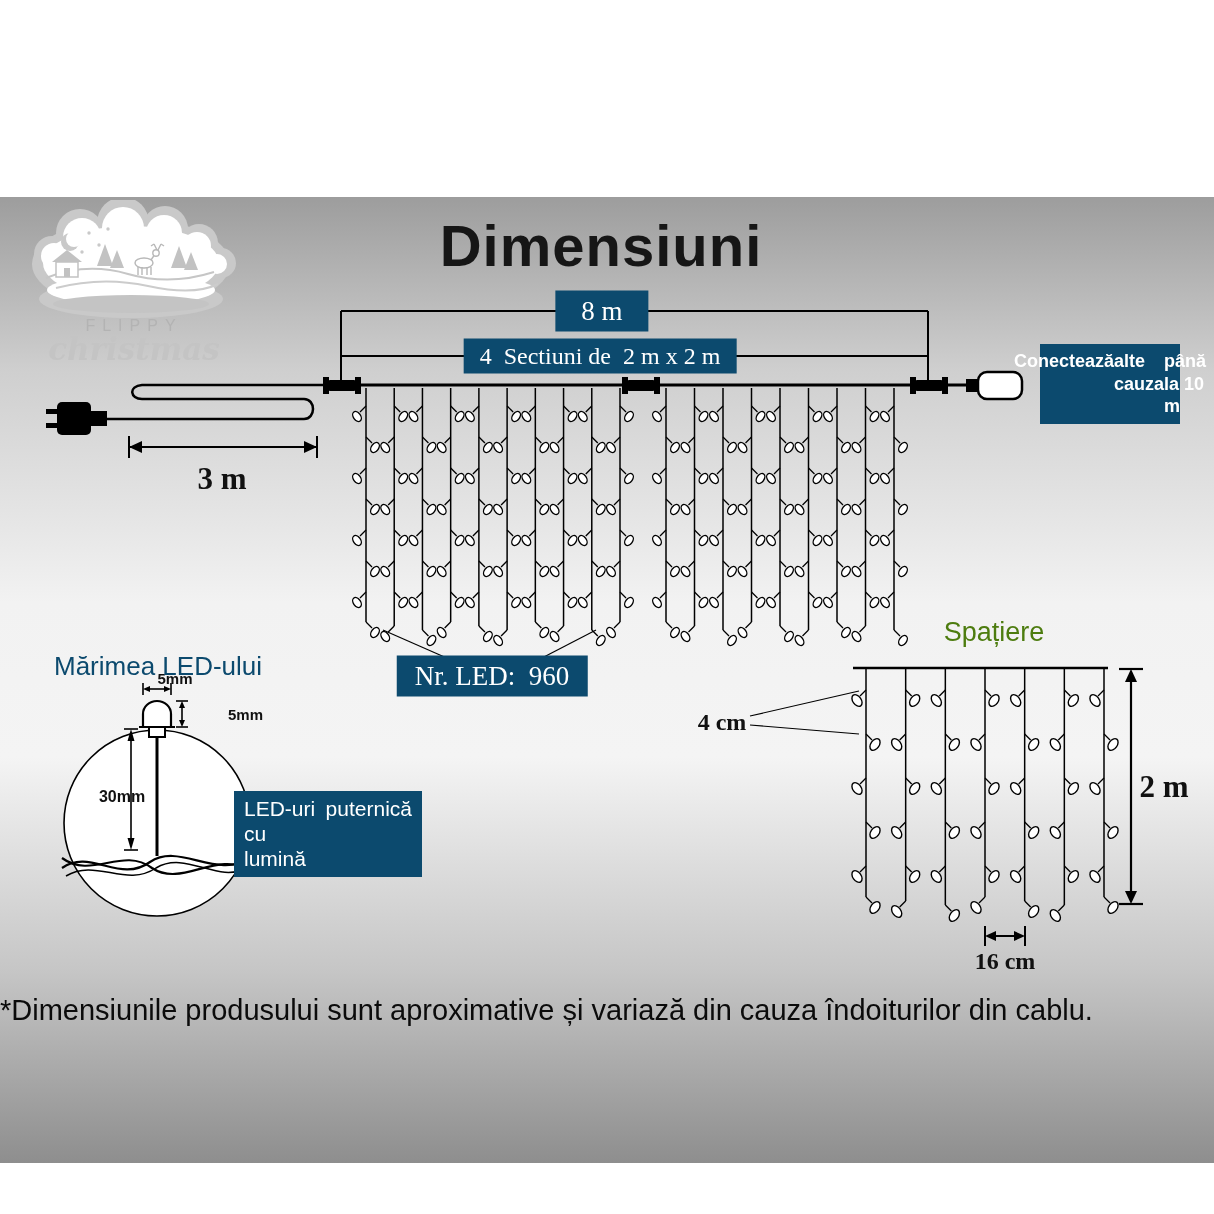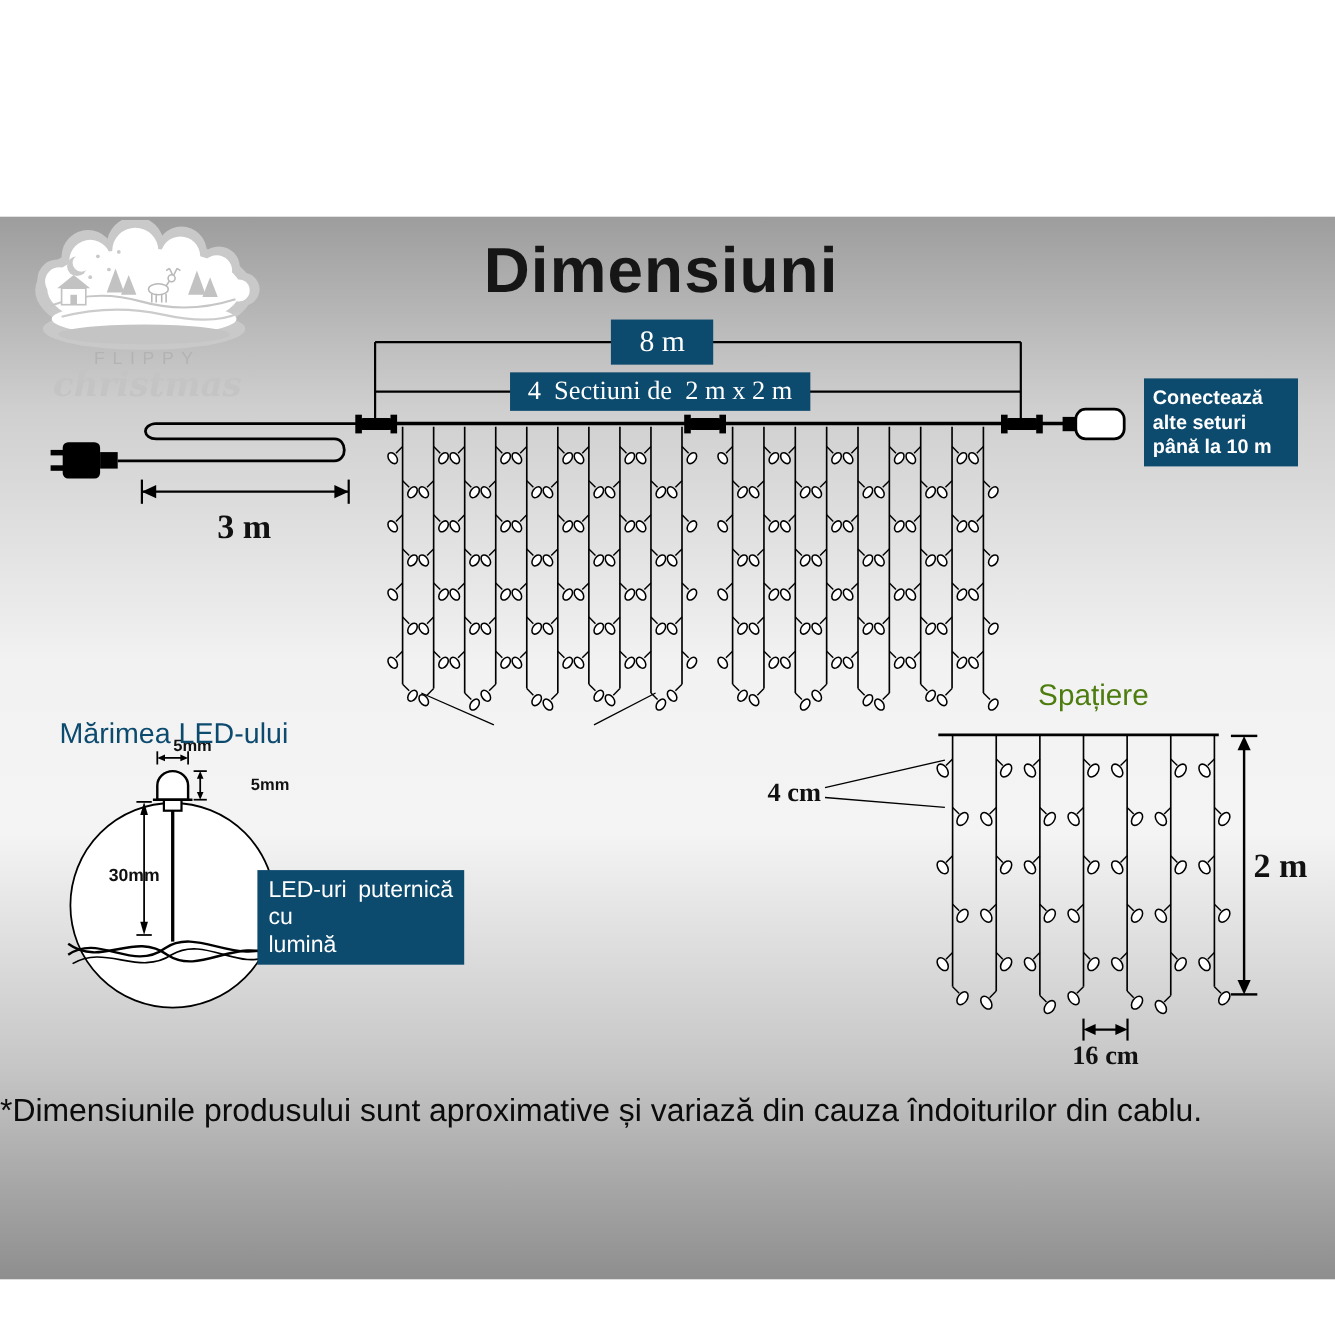--- a/index.html
+++ b/index.html
@@ -10,21 +10,21 @@
         background:linear-gradient(180deg,#9d9d9d 0%,#cfcfcf 18%,#f2f2f2 42%,#f4f4f4 58%,#c6c6c6 80%,#8e8e8e 100%);}
   .title{left:0;top:212px;width:1202px;text-align:center;font-size:58px;font-weight:700;
          letter-spacing:1px;color:#161616;}
   .blackbox{background:#0c4a6e;color:#fff;display:flex;align-items:center;justify-content:center;}
   .center{transform:translate(-50%,-50%);}
   .serif{font-family:"Liberation Serif",serif;}
   .box-8m{left:602px;top:311px;padding:5px 26px;font-size:27px;}
   .box-sections{left:600px;top:356px;padding:4px 16px;font-size:24px;white-space:pre;}
   .box-nrled{left:492px;top:676px;padding:5px 18px;font-size:27px;white-space:pre;}
   .box-connect{left:1040px;top:344px;width:124px;padding:6px 8px;font-weight:bold;font-size:18px;
-               line-height:1.25;flex-direction:column;align-items:flex-start;}
+               line-height:1.25;flex-direction:row;align-items:flex-start;}
   .box-lednote{left:234px;top:791px;width:168px;padding:5px 10px;font-size:21px;line-height:1.2;
                flex-direction:row;align-items:flex-start;}
   .dim-label{font-family:"Liberation Serif",serif;font-weight:bold;color:#111;white-space:nowrap;}
   .lbl-3m{left:222px;top:479px;font-size:31px;}
   .lbl-2m{left:1164px;top:787px;font-size:31px;}
   .lbl-9cm{left:722px;top:722px;font-size:24px;}
   .lbl-16cm{left:1005px;top:961px;font-size:24px;}
   .small-dim{font-size:15px;font-weight:bold;color:#111;white-space:nowrap;padding-left:36px;}
   .lbl-5mm-top{left:157px;top:678px;}
   .lbl-5mm-right{left:192px;top:714px;transform:translate(0,-50%);}
@@ -623,24 +623,25 @@
         <polygon points="131,729 127.5,741 134.5,741" stroke="none"></polygon>
         <polygon points="131,850 127.5,838 134.5,838" stroke="none"></polygon>
       </g>
     </g>
   </svg>
 
   <div class="abs blackbox serif center box-8m">8 m</div>
 
   <div class="abs blackbox serif center box-sections">4  Sectiuni de  2 m x 2 m</div>
 
+  <div class="abs blackbox serif center box-nrled">Nr. LED:  960</div>
 
   <div class="abs blackbox box-connect">
     <div>Conectează</div>
-    <div>alte seturi</div>
+    <div>alte cauza</div>
     <div>până la 10 m</div>
   </div>
 
   <div class="abs blackbox box-lednote">
     <div>LED-uri cu lumină</div>
     <div>puternică</div>
   </div>
 
   <div class="abs dim-label center lbl-3m">3 m</div>
   <div class="abs dim-label center lbl-2m">2 m</div>

